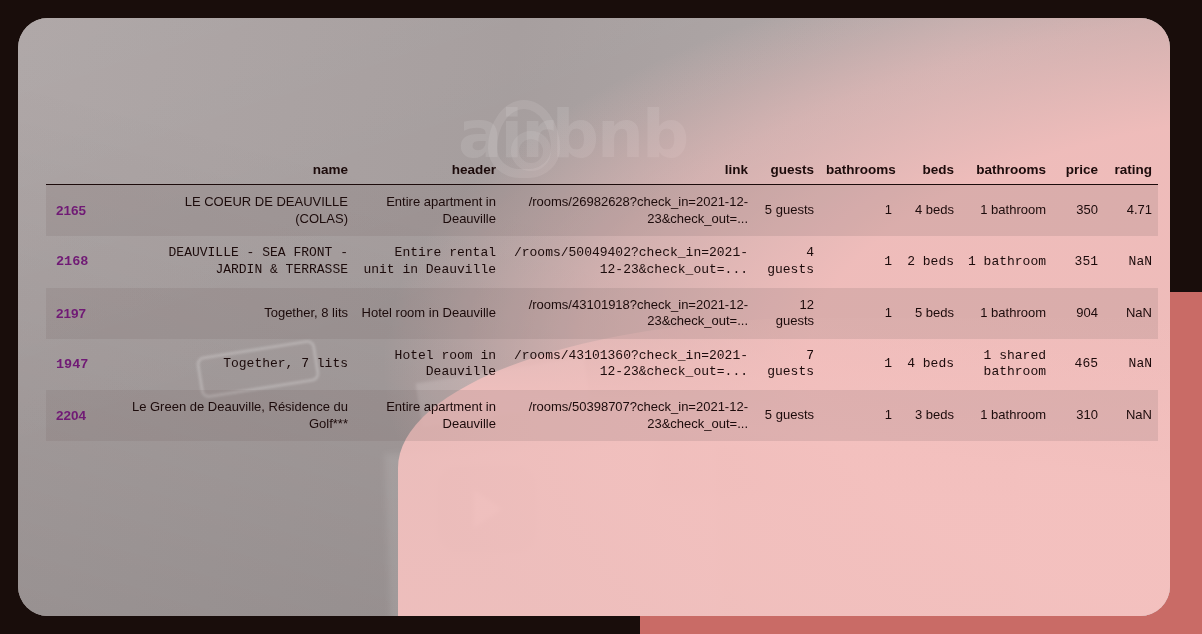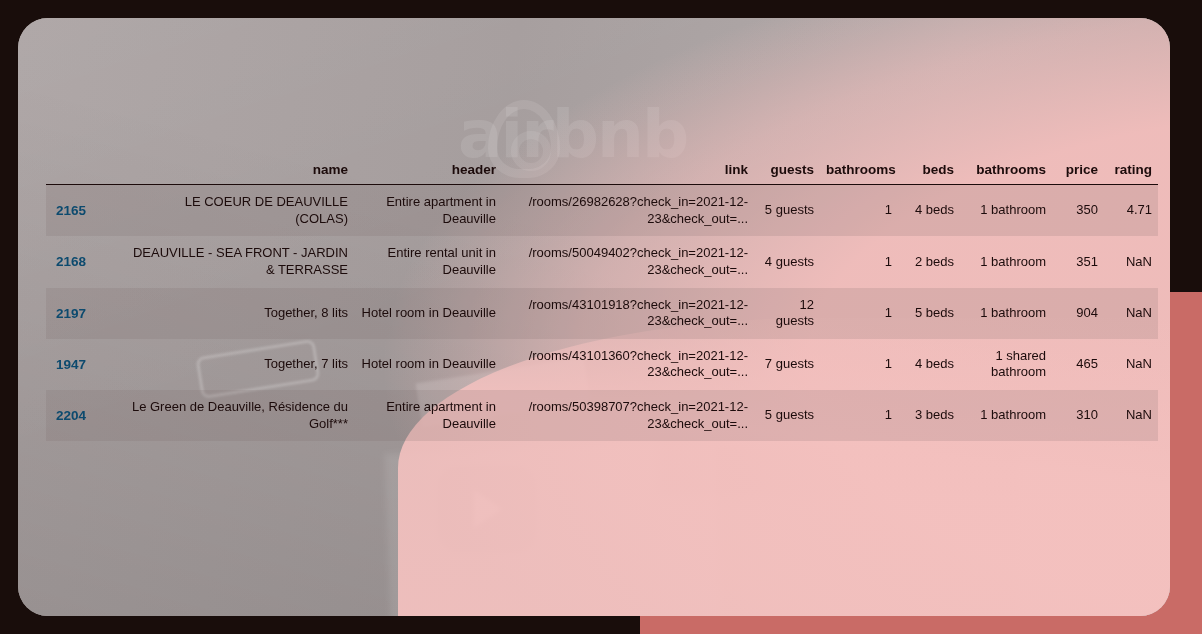--- a/index.html
+++ b/index.html
@@ -206,24 +206,24 @@
     line-height: 1.28;
     color: #1c0b0b;
     font-size: 13px;
   }
   table.df tbody th.idx {
     text-align: left;
     font-weight: bold;
     padding: 9px 6px 9px 10px;
     vertical-align: middle;
     font-size: 13.5px;
-    color: #0c4a6e;
+    color: #701a75;
   }
   table.df tbody tr.odd { background: rgba(120,100,100,0.17); }
-  table.df tbody tr.even { background: transparent; }
+  table.df tbody tr.even { background: transparent; font-family: Liberation Mono, monospace; }
 
   
   col.c-idx   { width: 78px; }
   col.c-name  { width: 230px; }
   col.c-head  { width: 148px; }
   col.c-link  { width: 252px; }
   col.c-guest { width: 66px; }
   col.c-bed   { width: 78px; }
   col.c-beds  { width: 62px; }
   col.c-bath  { width: 92px; }

